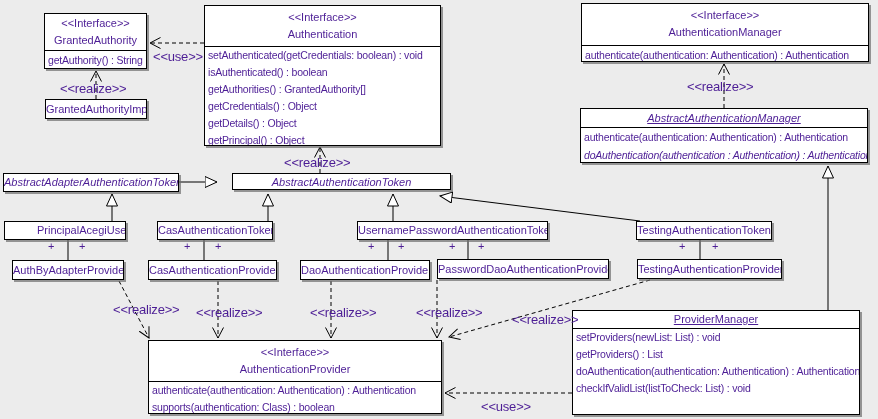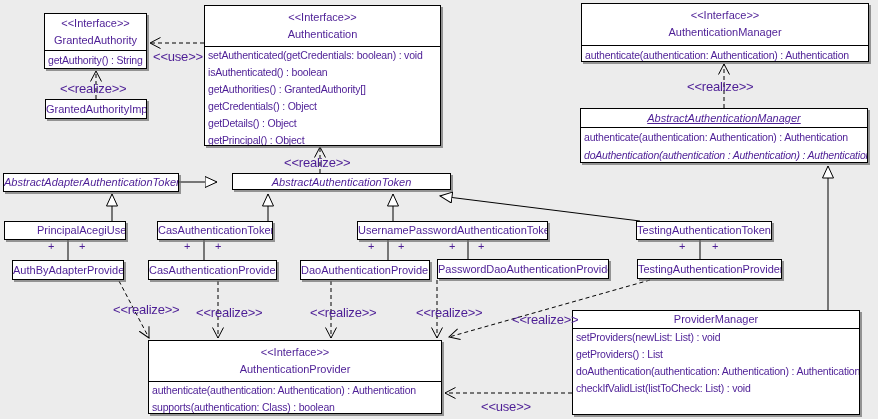--- a/index.html
+++ b/index.html
@@ -148,21 +148,21 @@
   <div class="cls" style="left:148px;top:340px;width:294px;height:74px;">
     <div class="hdr" style="height:37px;padding-top:3px;">
       <div class="stereo">&lt;&lt;Interface&gt;&gt;</div>
       <div class="cname">AuthenticationProvider</div>
     </div>
     <div class="m">authenticate(authentication: Authentication) : Authentication</div>
     <div class="m">supports(authentication: Class) : boolean</div>
   </div>
 
   <div class="cls" style="left:572px;top:310px;width:288px;height:105px;">
-    <div class="hdr" style="height:17px;">
+    <div class="hdr" style="height:17px;text-decoration:underline;">
       <div class="cname" style="line-height:17px;">ProviderManager</div>
     </div>
     <div class="m">setProviders(newList: List) : void</div>
     <div class="m">getProviders() : List</div>
     <div class="m">doAuthentication(authentication: Authentication) : Authentication</div>
     <div class="m">checkIfValidList(listToCheck: List) : void</div>
   </div>
 
   <div class="lbl" style="left:153px;top:49px;">&lt;&lt;use&gt;&gt;</div>
   <div class="lbl" style="left:481px;top:399px;">&lt;&lt;use&gt;&gt;</div>

